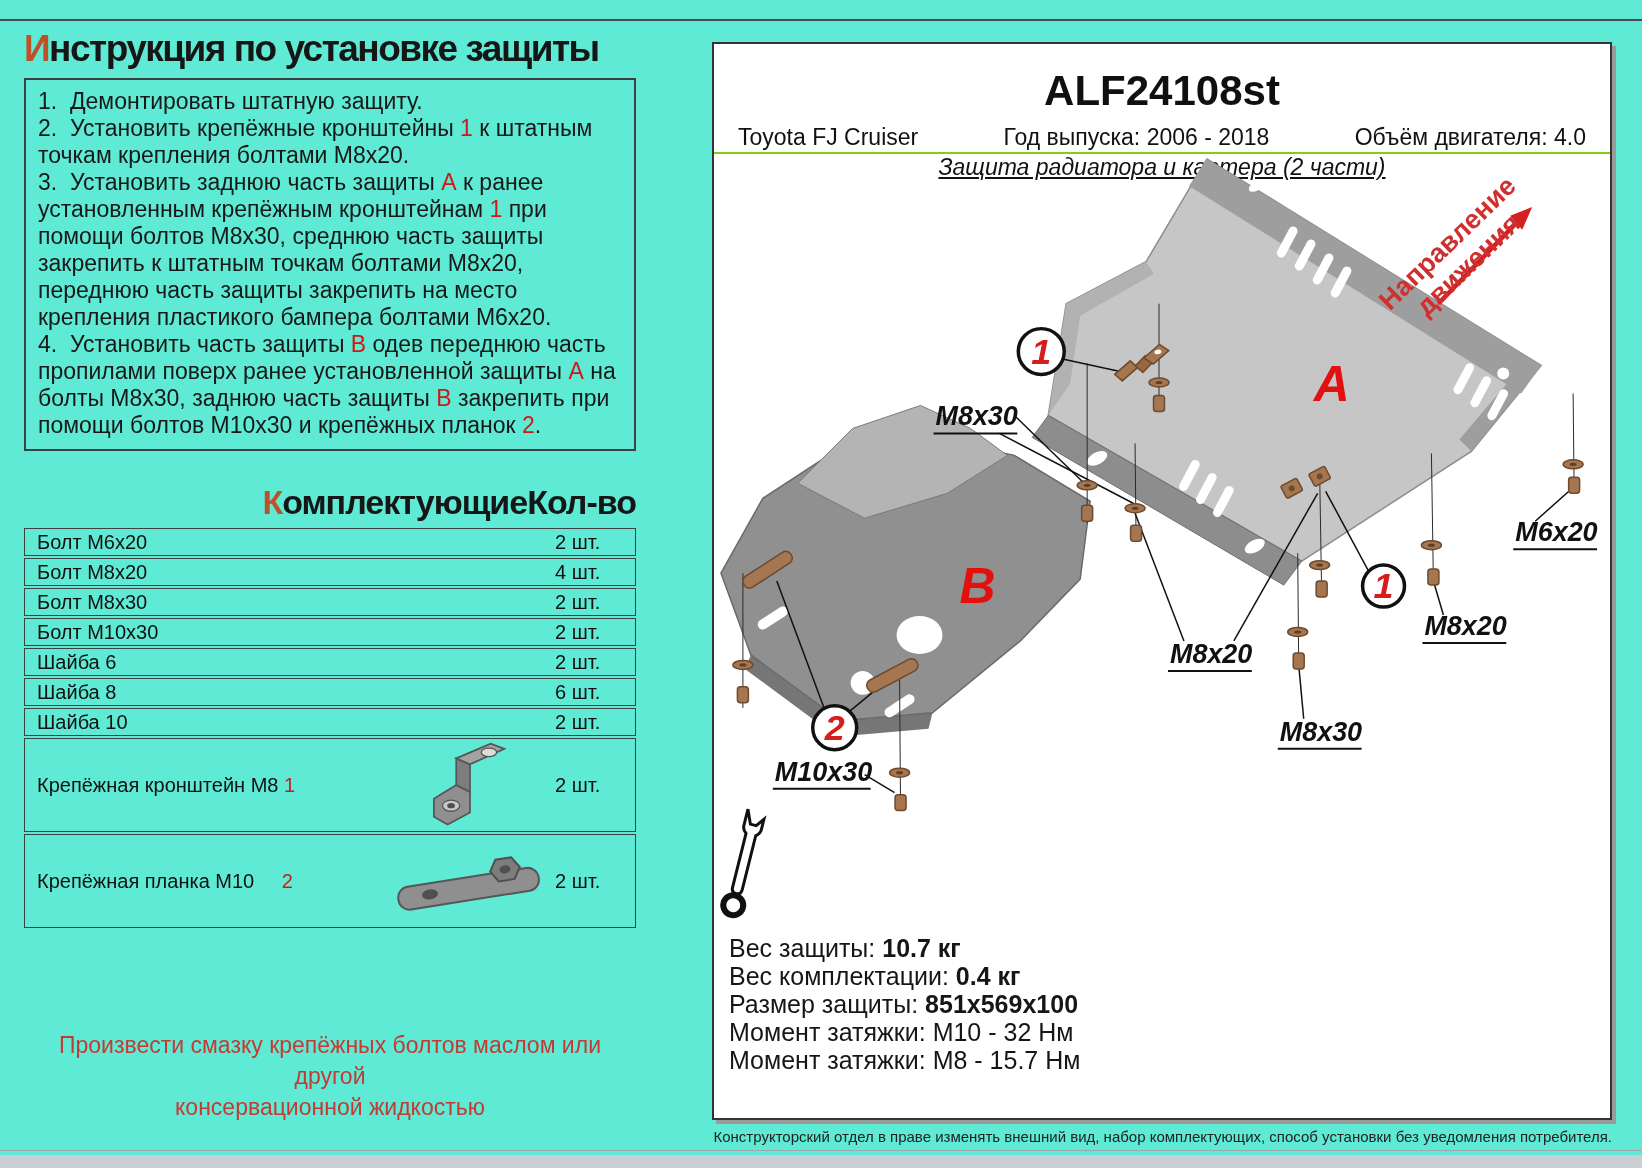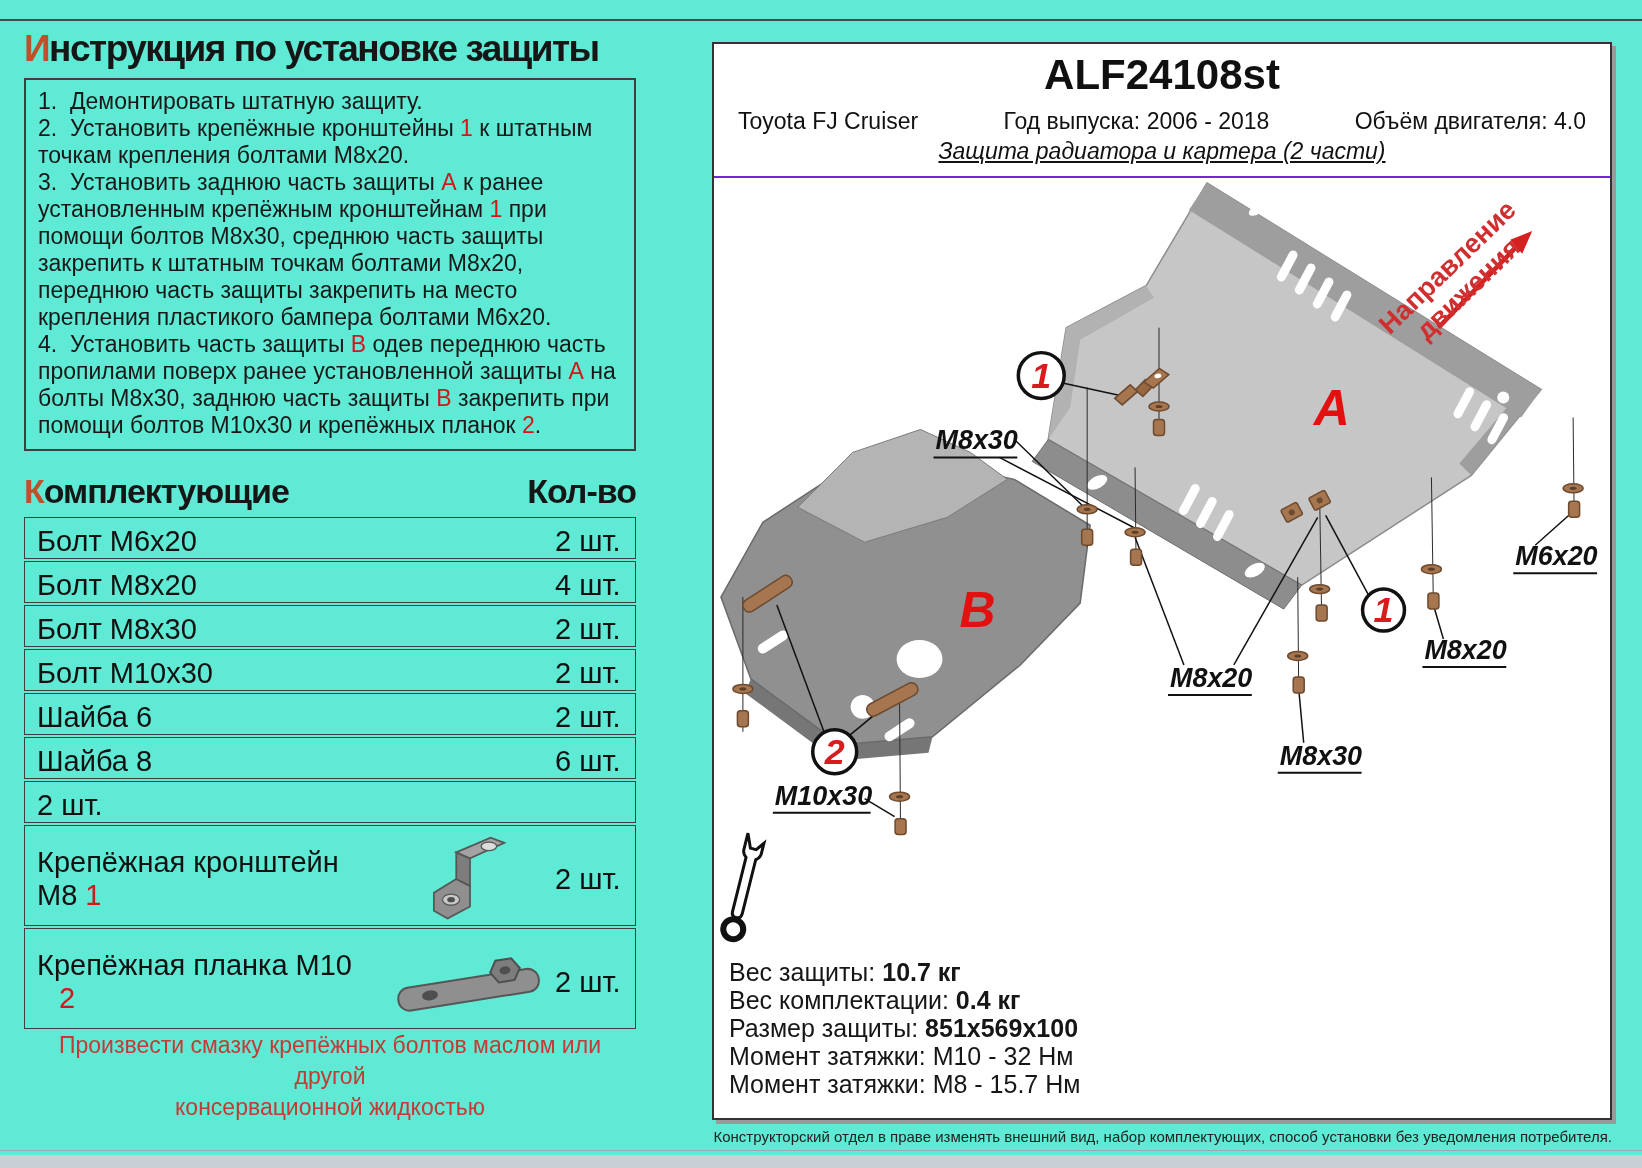--- a/index.html
+++ b/index.html
@@ -7,37 +7,37 @@
         font-family:"Liberation Sans",sans-serif;color:#111;overflow:hidden;}
   .topline{position:absolute;left:0;top:19px;width:1642px;height:2px;background:#4a4a4a;}
   
   .leftcol{position:absolute;left:24px;top:28px;width:612px;}
   .doc-title{font-size:37px;font-weight:bold;letter-spacing:-1.5px;white-space:nowrap;color:#161616;}
   .doc-title .init{color:#c0502a;}
   .inst-box{margin-top:8px;border:2px solid #3f3f3f;padding:8px 10px 10px 12px;
             font-size:23px;line-height:27px;color:#181818;}
   .inst-box p{margin:0;}
   .red{color:#d01818;}
-  .comp-head{display:flex;justify-content:space-between;align-items:baseline;margin-top:21px;
+  .comp-head{display:flex;justify-content:flex-end;align-items:baseline;margin-top:32px;
              font-size:34px;font-weight:bold;letter-spacing:-1px;color:#161616;}
   .comp-head .init{color:#c0502a;}
   .comp-table{margin-top:6px;}
   .crow{display:flex;align-items:center;border:1.5px solid #3f3f3f;margin-top:2px;
-        font-size:29px;padding:7px 6px 0 12px;min-height:26px;}
+        font-size:20px;padding:0 6px 0 12px;min-height:26px;}
   .crow .name{flex:1;}
   .crow .img{width:170px;display:flex;justify-content:center;align-items:center;}
   .crow .qty{width:74px;text-align:left;}
   .crow.big{min-height:92px;}
   .num2gap{margin-left:22px;}
   .leftnote{position:absolute;left:24px;top:1030px;width:612px;text-align:center;
             color:#c43a34;font-size:23px;line-height:31px;}
   
   .rpanel{position:absolute;left:712px;top:42px;width:900px;height:1078px;background:#fff;
           border:2px solid #333;box-shadow:4px 4px 0 #9a9a9a;box-sizing:border-box;}
-  .rhead{height:134px;border-bottom:2px solid #6d28d9;box-sizing:border-box;padding-top:6px;}
+  .rhead{height:110px;border-bottom:2px solid #84cc16;box-sizing:border-box;padding-top:22px;}
   .pcode{text-align:center;font-size:42px;font-weight:bold;line-height:50px;color:#101010;}
   .vehrow{display:flex;justify-content:space-between;padding:0 24px;margin-top:8px;font-size:23px;}
   .subt{text-align:center;margin-top:3px;font-size:23px;text-decoration:underline;font-style:italic;}
   .diag{position:relative;width:896px;height:934px;}
   .diag svg{position:absolute;left:0;top:0;}
   .specs{position:absolute;left:15px;top:780px;font-size:25px;line-height:28px;color:#161616;}
   .specs .b{font-weight:bold;}
   .footnote{position:absolute;right:30px;top:1128px;font-size:15px;color:#222;}
   .botline{position:absolute;left:0;top:1150px;width:1642px;height:1px;background:#9fa6ac;}
   .botbar{position:absolute;left:0;top:1155px;width:1642px;height:13px;background:#c9d0d5;}
@@ -92,20 +92,21 @@
           </div>
           <div class="crow">
             <span class="name">Шайба 6</span>
             <span class="qty">2 шт.</span>
           </div>
           <div class="crow">
             <span class="name">Шайба 8</span>
             <span class="qty">6 шт.</span>
           </div>
           <div class="crow">
+            <span class="name">Шайба 10</span>
             <span class="qty">2 шт.</span>
           </div>
         </div>
 
       <div class="crow big">
         <div class="name">
           <span>Крепёжная кронштейн М8</span>
           <span class="red">1</span>
         </div>
         <div class="img">

